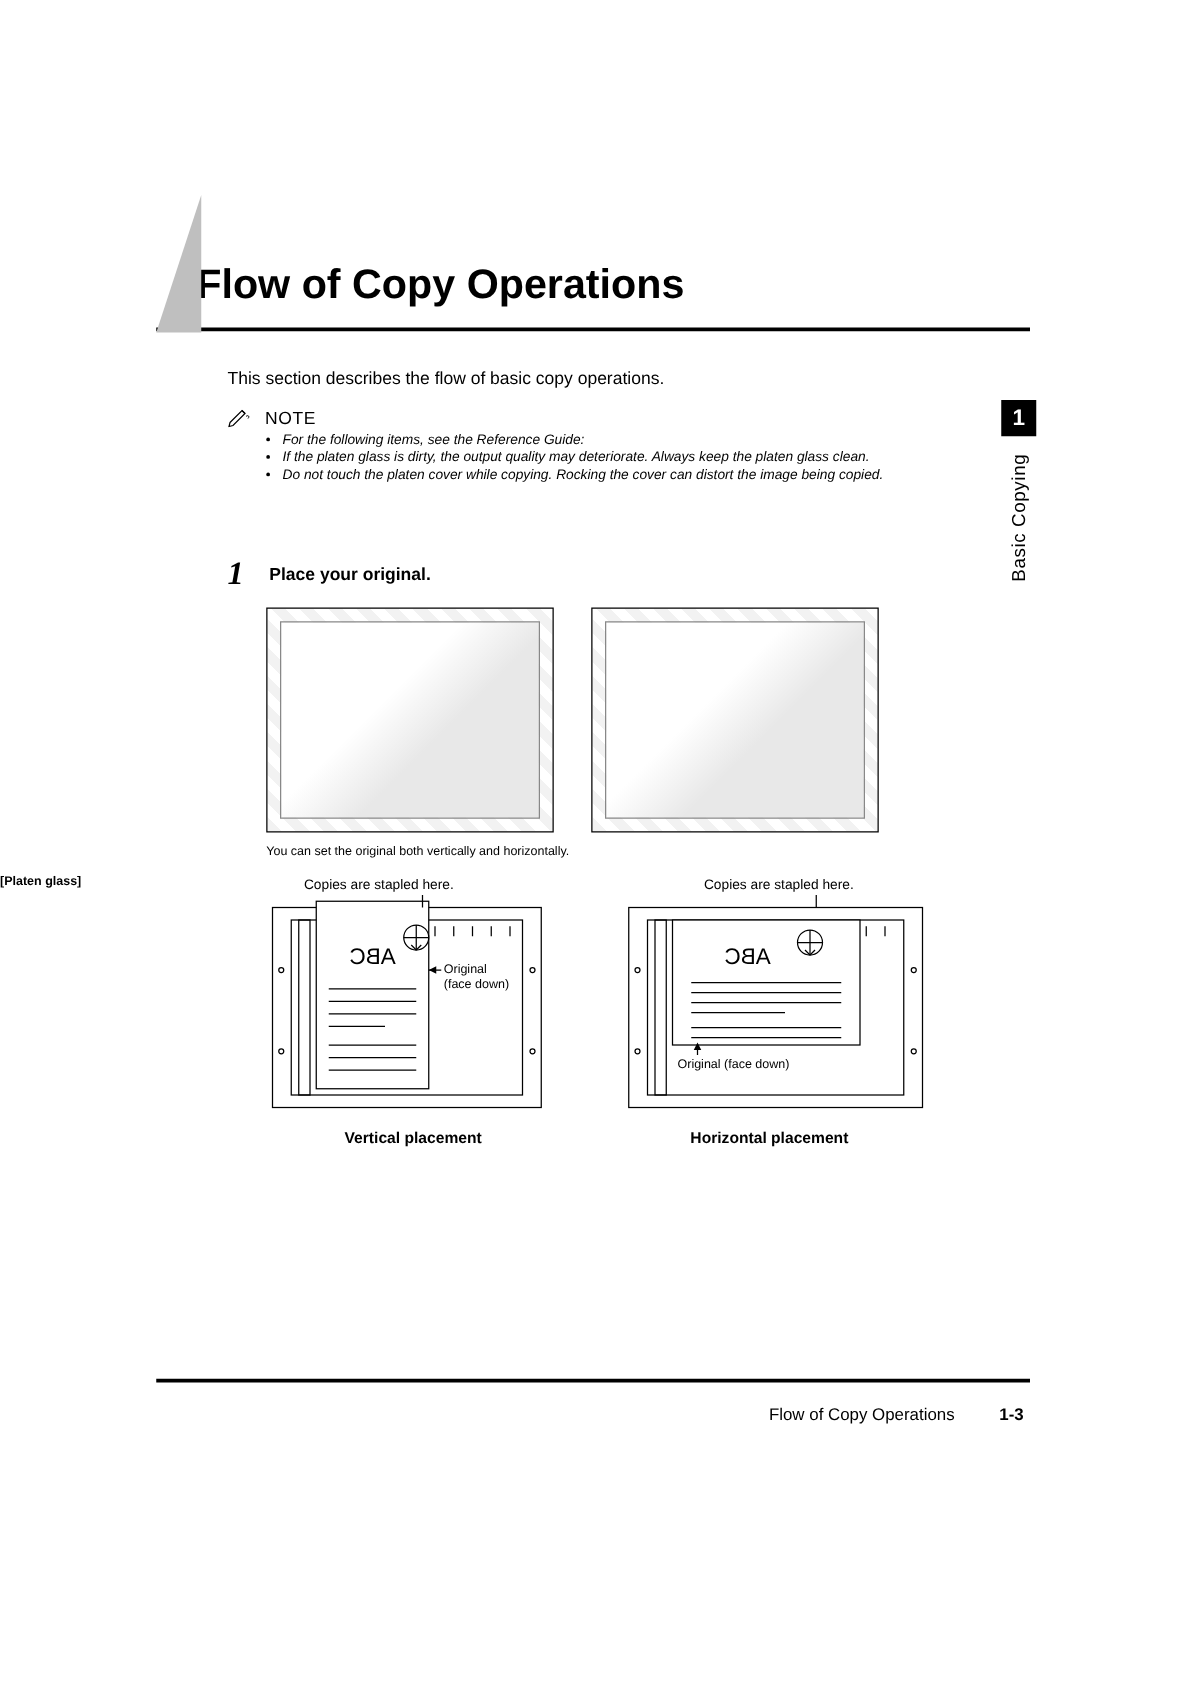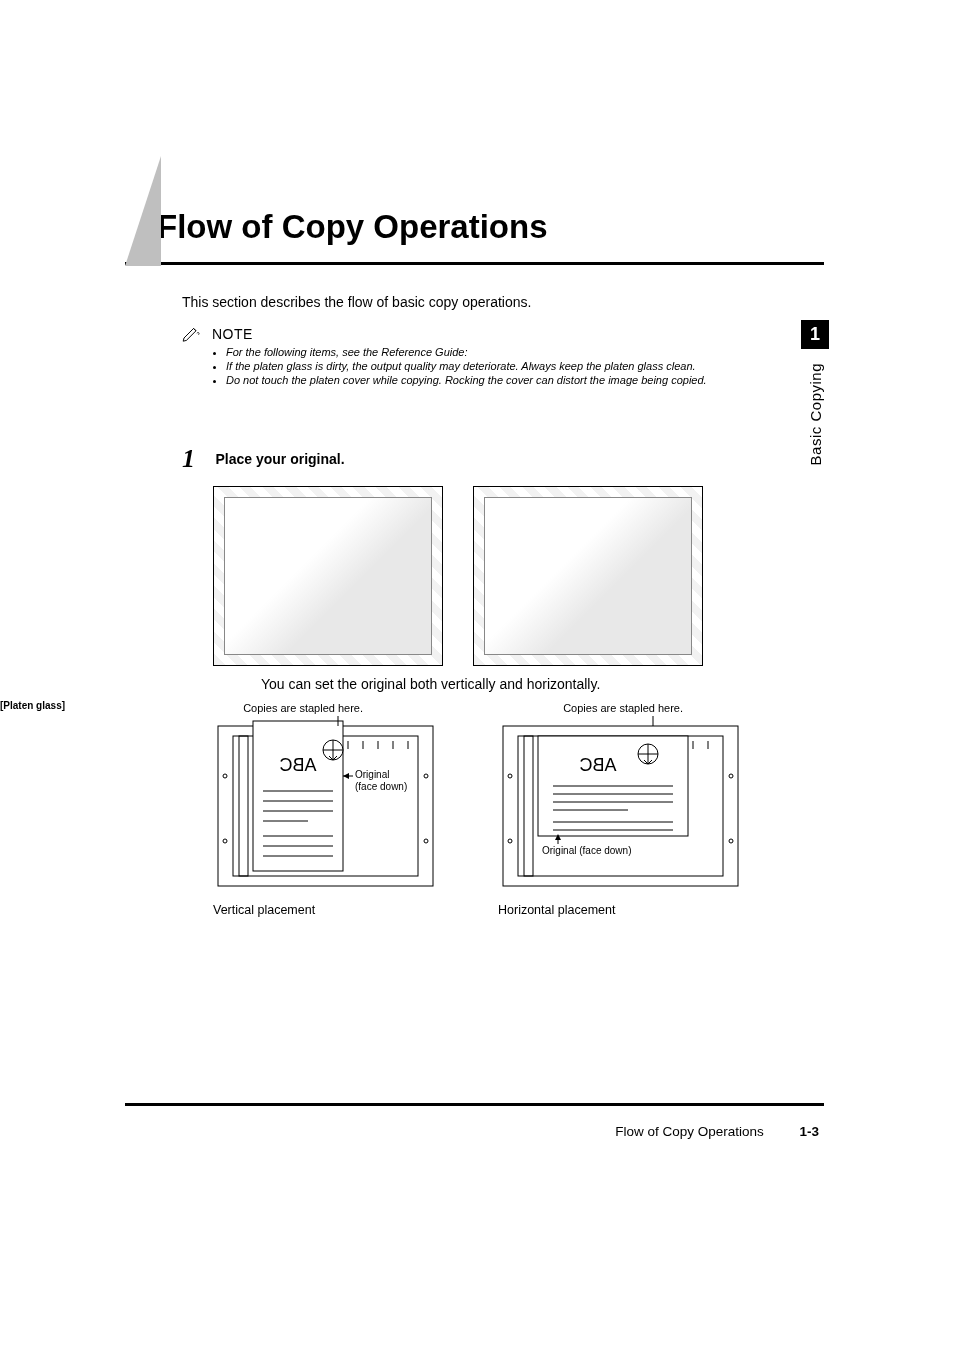--- a/index.html
+++ b/index.html
@@ -122,22 +122,21 @@
     position: absolute;
     inset: 10px;
     border: 1px solid #888;
     background: linear-gradient(135deg, #fff 40%, #e8e8e8 60%);
   }
 
   .illus-note {
     position: absolute;
     top: 676px;
     left: 213px;
-    font-size: 14px;
-    margin-left: 48px;
+    font-size: 10px;
   }
 
   .platen-label {
     position: absolute;
     top: 700px;
     left: 0; right: 0;
     text-align: left;
     font-weight: bold;
     font-size: 10px;
   }
@@ -151,22 +150,22 @@
     gap: 50px;
   }
   .diagram-col { width: 235px; }
   .staple-label {
     font-size: 11px;
     margin-bottom: 2px;
   }
   .staple-label.left { text-align: right; padding-right: 85px; }
   .staple-label.right { text-align: right; padding-right: 50px; }
   .placement-label {
-    text-align: left;
-    font-weight: normal;
+    text-align: center;
+    font-weight: bold;
     font-size: 12.5px;
     margin-top: 12px;
   }
   svg.diagram { display: block; }
 
   
   .side-tab {
     position: absolute;
     right: 125px;
     top: 320px;

